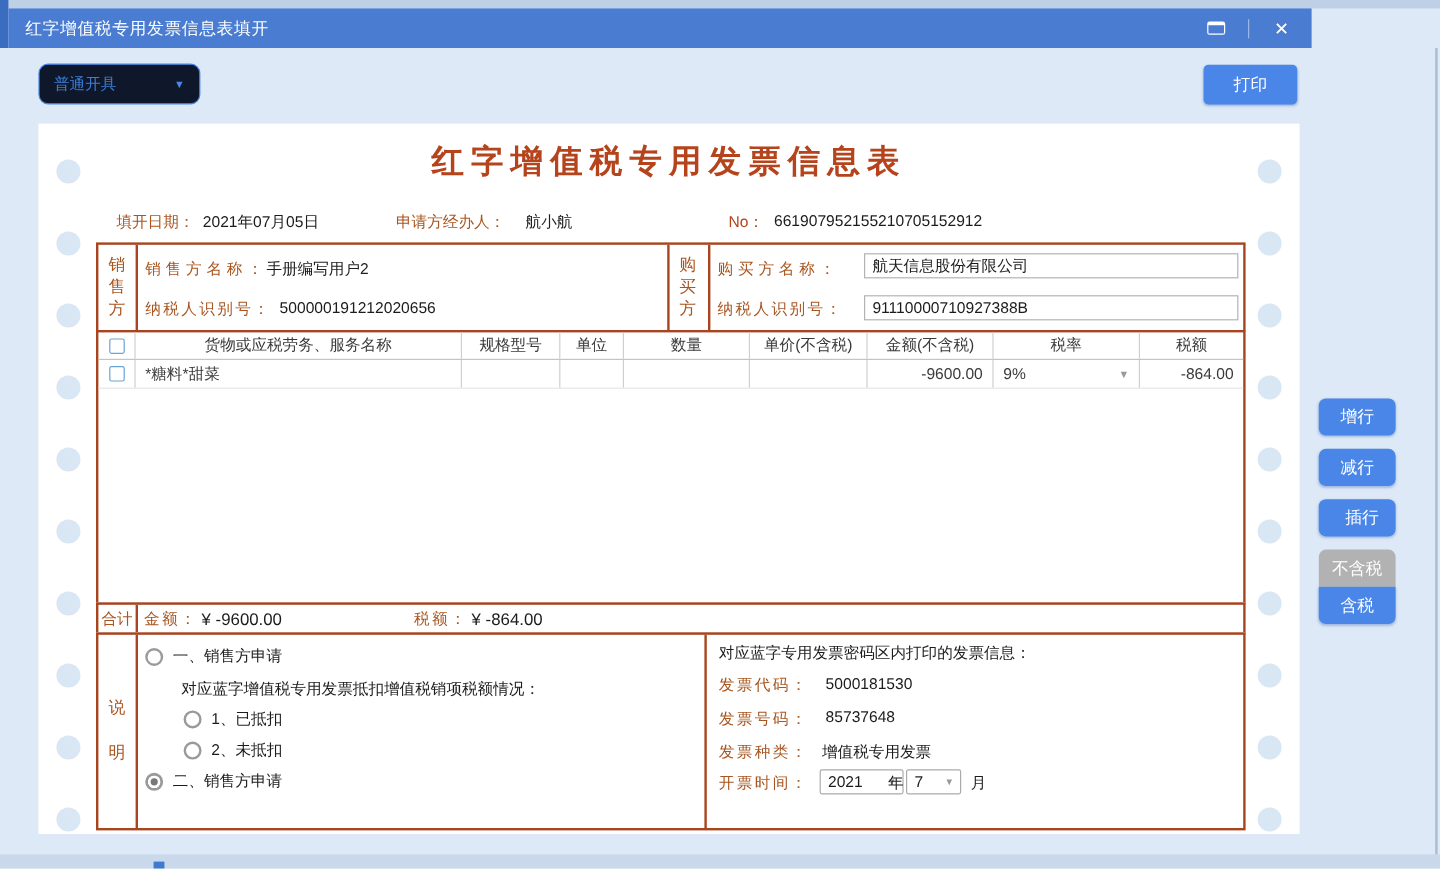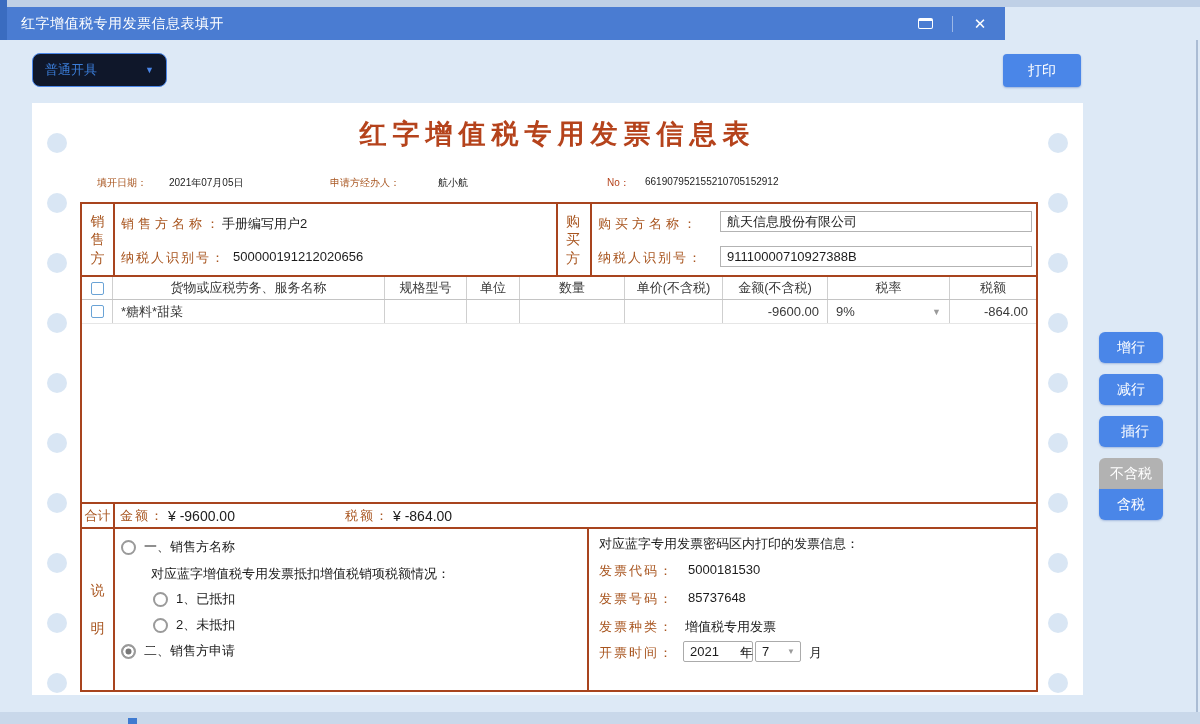--- a/index.html
+++ b/index.html
@@ -3,21 +3,21 @@
 <meta charset="utf-8">
 <style>
   * { margin:0; padding:0; box-sizing:border-box; }
   html,body { width:1200px; height:724px; }
   body { font-family:"Liberation Sans","DejaVu Sans",sans-serif; font-size:13px; color:#222; }
   #screen { position:relative; width:1200px; height:724px; background:#dde9f6; overflow:hidden; }
 
   
   .top-strip { position:absolute; left:0; top:0; width:1200px; height:7px; background:#bfd0e6; }
   .corner-dark { position:absolute; left:0; top:0; width:7px; height:40px; background:#3a6cc0; }
-  .titlebar { position:absolute; left:7px; top:7px; width:998px; height:33px; background:#4a7cd2; display:flex; align-items:center; }
+  .titlebar { position:absolute; left:7px; top:7px; width:1086px; height:33px; background:#4a7cd2; display:flex; align-items:center; }
   .titlebar .wtitle { color:#fff; font-size:14px; margin-left:14px; letter-spacing:.5px; }
   .win-btns { position:absolute; right:12px; top:0; height:33px; display:flex; align-items:center; gap:14px; }
   .restore-btn { width:26px; height:22px; display:flex; align-items:center; justify-content:center; cursor:pointer; }
   .restore-glyph { width:15px; height:11px; border:1px solid #fff; border-top:3px solid #fff; border-radius:2px; }
   .win-div { width:1px; height:16px; background:rgba(255,255,255,.45); }
   .close-btn { width:26px; height:22px; display:flex; align-items:center; justify-content:center; color:#fff; font-size:15px; cursor:pointer; }
   .bottom-strip { position:absolute; left:0; top:712px; width:1200px; height:12px; background:#c9d8ea; }
   .bottom-blue { position:absolute; left:128px; top:718px; width:9px; height:6px; background:#3f7ad0; }
   .right-edge { position:absolute; left:1196px; top:40px; width:2px; height:672px; background:#aabcd4; }
 
@@ -28,21 +28,21 @@
   .print-btn { position:absolute; left:1003px; top:54px; width:78px; height:33px; background:#4a86e8; border-radius:4px; color:#fff; font-size:14px; display:flex; align-items:center; justify-content:center; cursor:pointer; box-shadow:0 1px 2px rgba(60,100,180,.4); }
 
   
   .panel { position:absolute; left:32px; top:103px; width:1051px; height:592px; background:#fff; }
   .dot { position:absolute; width:20px; height:20px; border-radius:50%; background:#d9e6f4; }
 
   
   .kai { font-family:"DejaVu Serif","Liberation Serif",serif; color:#a8551f; }
   .val { color:#1c1c1c; }
   .form-title { position:absolute; left:32px; top:116px; width:1051px; text-align:center; font-size:27px; font-weight:600; letter-spacing:6px; color:#b5431c; font-family:"DejaVu Serif","Liberation Serif",serif; }
-  .info-row { position:absolute; top:176px; font-size:10px; }
+  .info-row { position:absolute; top:176px; font-size:13px; }
   .abs { position:absolute; }
 
   
   .bbox { position:absolute; left:80px; width:958px; border:2px solid #a8441e; background:#fff; }
   .vline { position:absolute; top:0; bottom:0; width:2px; background:#a8441e; }
   .vlabel { font-family:"DejaVu Serif","Liberation Serif",serif; color:#a8551f; width:1em; line-height:1.3; text-align:center; font-size:14px; word-break:break-all; }
   .cellcenter { position:absolute; top:0; bottom:0; display:flex; align-items:center; justify-content:center; }
 
   .fld-input { position:absolute; height:21px; border:1px solid #b3b3b3; background:#fff; font-size:13px; padding-left:6px; color:#1c1c1c; font-family:"Liberation Sans","DejaVu Sans",sans-serif; }
 
@@ -197,21 +197,21 @@
 
   <div class="bbox" style="top:527px; height:165px;">
     <div class="vline" style="left:31px;"></div>
     <div class="vline" style="left:505px;"></div>
     <div class="cellcenter" style="left:0; width:31px;">
         <div class="vlabel" style="line-height:2.7;">说明</div>
       </div>
 
     <div class="radio-row" style="left:39px; top:9px;">
       <span class="radio-circle"></span>
-      <span class="radio-label">一、销售方名称</span>
+      <span class="radio-label">一、销售方申请</span>
     </div>
     <div class="abs val" style="left:69px; top:36px;">对应蓝字增值税专用发票抵扣增值税销项税额情况：</div>
     <div class="radio-row" style="left:71px; top:61px;">
       <span class="radio-circle"></span>
       <span class="radio-label">1、已抵扣</span>
     </div>
     <div class="radio-row" style="left:71px; top:87px;">
       <span class="radio-circle"></span>
       <span class="radio-label">2、未抵扣</span>
     </div>

